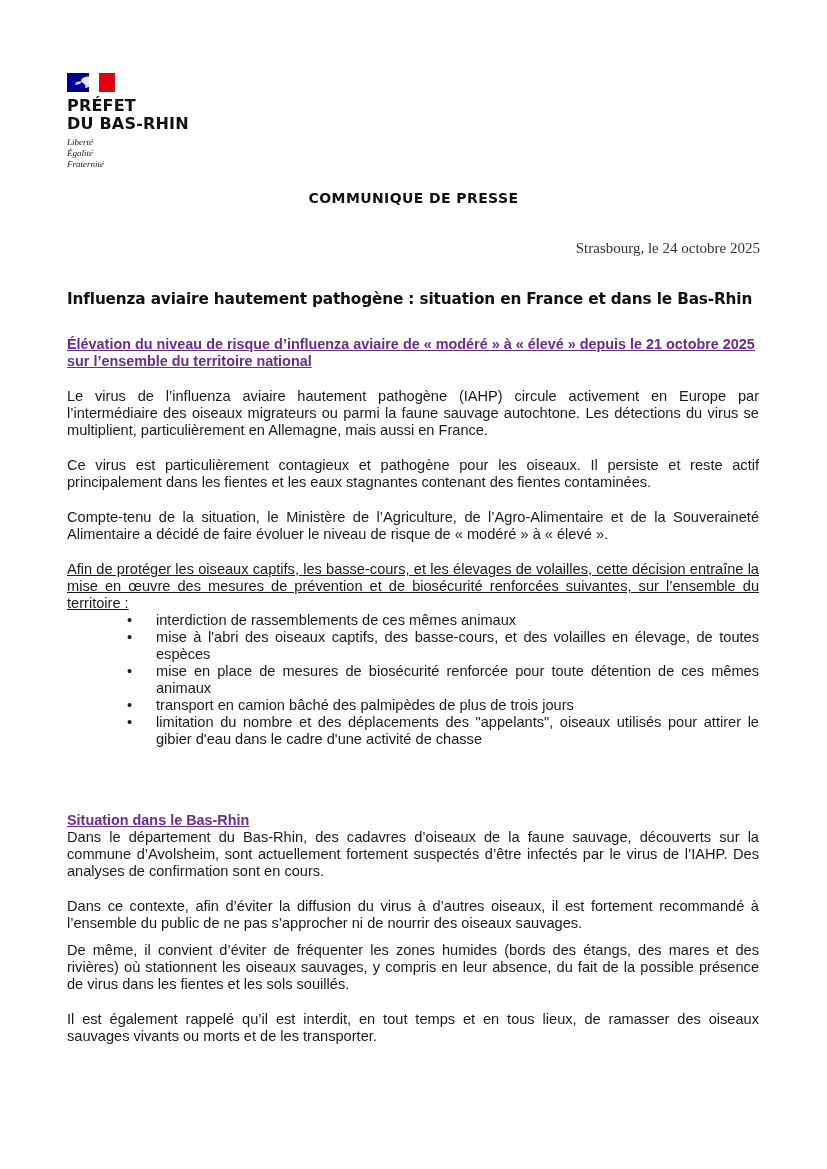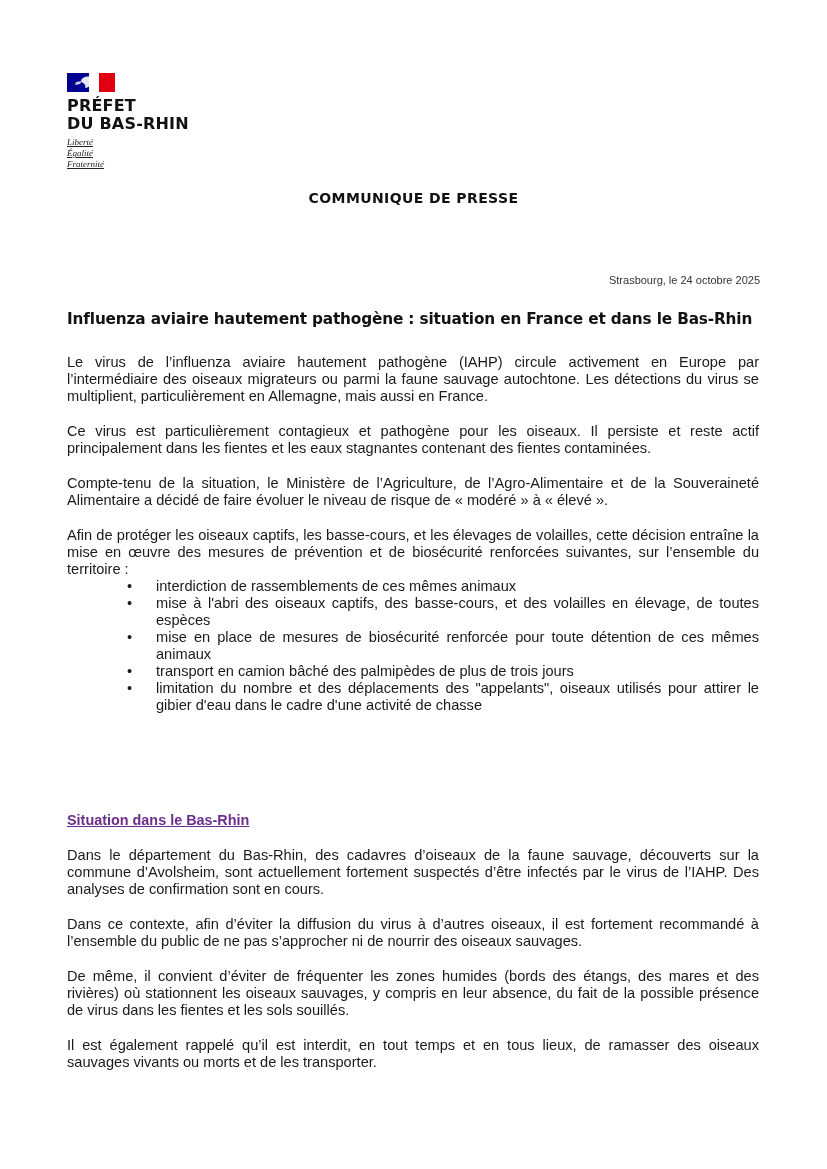--- a/index.html
+++ b/index.html
@@ -4,25 +4,25 @@
   <style>
     html, body { margin: 0; padding: 0; background: #ffffff; }
     body { width: 827px; height: 1169px; position: relative; overflow: hidden; color: #1a1a1a; font-family: "Liberation Sans", sans-serif; }
     .logo { position: absolute; left: 67px; top: 73px; }
     .flag { width: 48px; height: 19px; position: relative; }
     .flag .blue { position: absolute; left: 0; top: 0; width: 22px; height: 19px; background: #000091; }
     .flag .white { position: absolute; left: 22px; top: 0; width: 10px; height: 19px; background: #fff; }
     .flag .red { position: absolute; left: 32px; top: 0; width: 16px; height: 19px; background: #e1000f; }
     .flag svg { position: absolute; left: 6px; top: 2px; }
     .org { margin-top: 5px; font-family: "DejaVu Sans", sans-serif; font-weight: bold; font-size: 16px; line-height: 18px; color: #111; letter-spacing: 0.2px; }
-    .motto { margin-top: 4px; font-family: "Liberation Serif", serif; font-style: italic; font-size: 9px; line-height: 11px; color: #222; text-decoration: underline; }
+    .motto { margin-top: 4px; font-family: "Liberation Serif", serif; font-style: italic; font-size: 9px; line-height: 11px; color: #222; }
     .title { position: absolute; left: 0; right: 0; top: 190px; text-align: center; font-family: "DejaVu Sans", sans-serif; font-weight: bold; font-size: 14px; letter-spacing: 0.4px; color: #111; padding-left: 0; }
     .title span { position: relative; left: 0px; }
-    .date { position: absolute; right: 67px; top: 240px; font-family: Liberation Sans, sans-serif; font-size: 11px; color: #333; margin-top: 34px; }
-    .headline { position: absolute; left: 67px; top: 290px; font-family: "DejaVu Sans", sans-serif; font-weight: bold; font-size: 15.3px; color: #111; letter-spacing: -0.15px; margin-top: 20px; }
+    .date { position: absolute; right: 67px; top: 240px; font-family: Liberation Serif, serif; font-size: 15px; color: #333; }
+    .headline { position: absolute; left: 67px; top: 290px; font-family: "DejaVu Sans", sans-serif; font-weight: bold; font-size: 15.3px; color: #111; letter-spacing: -0.15px; }
     .content { position: absolute; left: 67px; width: 692px; font-family: "Liberation Sans", sans-serif; font-size: 14.6px; line-height: 17px; color: #1a1a1a; }
     .sub { color: #6a2d8a; font-weight: bold; text-decoration: underline; font-size: 14.4px; line-height: 17px; }
     .para { text-align: justify; }
     ul.bullets { list-style: none; margin: 0; padding: 0; }
     ul.bullets li { position: relative; padding-left: 89px; text-align: justify; }
     ul.bullets li::before { content: "•"; position: absolute; left: 60px; top: 0; }
   </style>
 </head>
 <body>
 
@@ -47,32 +47,33 @@
   </div>
 </div>
 
 <div class="title"><span>COMMUNIQUE DE PRESSE</span></div>
 
 <div class="date">Strasbourg, le 24 octobre 2025</div>
 
 <div class="headline">Influenza aviaire hautement pathogène : situation en France et dans le Bas-Rhin</div>
 
 <div class="content" style="top:336px;">
+  <div class="sub">Élévation du niveau de risque d’influenza aviaire de « modéré » à « élevé » depuis le 21 octobre 2025 sur l’ensemble du territoire national</div>
   <div class="para" style="margin-top:18px;">Le virus de l’influenza aviaire hautement pathogène (IAHP) circule activement en Europe par l’intermédiaire des oiseaux migrateurs ou parmi la faune sauvage autochtone. Les détections du virus se multiplient, particulièrement en Allemagne, mais aussi en France.</div>
   <div class="para" style="margin-top:18px;">Ce virus est particulièrement contagieux et pathogène pour les oiseaux. Il persiste et reste actif principalement dans les fientes et les eaux stagnantes contenant des fientes contaminées.</div>
   <div class="para" style="margin-top:18px;">Compte-tenu de la situation, le Ministère de l’Agriculture, de l’Agro-Alimentaire et de la Souveraineté Alimentaire a décidé de faire évoluer le niveau de risque de « modéré » à « élevé ».</div>
-  <div class="para" style="margin-top:18px;">Afin de protéger les oiseaux captifs, les basse-cours, et les élevages de volailles, cette décision entraîne la mise en œuvre des mesures de prévention et de biosécurité renforcées suivantes, sur l’ensemble du territoire :</div>
+  <div class="para" style="margin-top:18px;text-decoration:underline;">Afin de protéger les oiseaux captifs, les basse-cours, et les élevages de volailles, cette décision entraîne la mise en œuvre des mesures de prévention et de biosécurité renforcées suivantes, sur l’ensemble du territoire :</div>
   <ul class="bullets">
     <li>interdiction de rassemblements de ces mêmes animaux</li>
     <li>mise à l'abri des oiseaux captifs, des basse-cours, et des volailles en élevage, de toutes espèces</li>
     <li>mise en place de mesures de biosécurité renforcée pour toute détention de ces mêmes animaux</li>
     <li>transport en camion bâché des palmipèdes de plus de trois jours</li>
     <li>limitation du nombre et des déplacements des "appelants", oiseaux utilisés pour attirer le gibier d'eau dans le cadre d'une activité de chasse</li>
   </ul>
 </div>
 
 <div class="content" style="top:812px;">
   <div class="sub">Situation dans le Bas-Rhin</div>
-  <div class="para" style="margin-top:18px;">Dans le département du Bas-Rhin, des cadavres d’oiseaux de la faune sauvage, découverts sur la commune d’Avolsheim, sont actuellement fortement suspectés d’être infectés par le virus de l’IAHP. Des analyses de confirmation sont en cours.</div>
+  <div class="para" style="margin-top:0;">Dans le département du Bas-Rhin, des cadavres d’oiseaux de la faune sauvage, découverts sur la commune d’Avolsheim, sont actuellement fortement suspectés d’être infectés par le virus de l’IAHP. Des analyses de confirmation sont en cours.</div>
   <div class="para" style="margin-top:18px;">Dans ce contexte, afin d’éviter la diffusion du virus à d’autres oiseaux, il est fortement recommandé à l’ensemble du public de ne pas s’approcher ni de nourrir des oiseaux sauvages.</div>
-  <div class="para" style="margin-top:18px;">De même, il convient d’éviter de fréquenter les zones humides (bords des étangs, des mares et des rivières) où stationnent les oiseaux sauvages, y compris en leur absence, du fait de la possible présence de virus dans les fientes et les sols souillés.</div>
+  <div class="para" style="margin-top:10px;">De même, il convient d’éviter de fréquenter les zones humides (bords des étangs, des mares et des rivières) où stationnent les oiseaux sauvages, y compris en leur absence, du fait de la possible présence de virus dans les fientes et les sols souillés.</div>
   <div class="para" style="margin-top:18px;">Il est également rappelé qu’il est interdit, en tout temps et en tous lieux, de ramasser des oiseaux sauvages vivants ou morts et de les transporter.</div>
 </div>
 
 </body></html>

